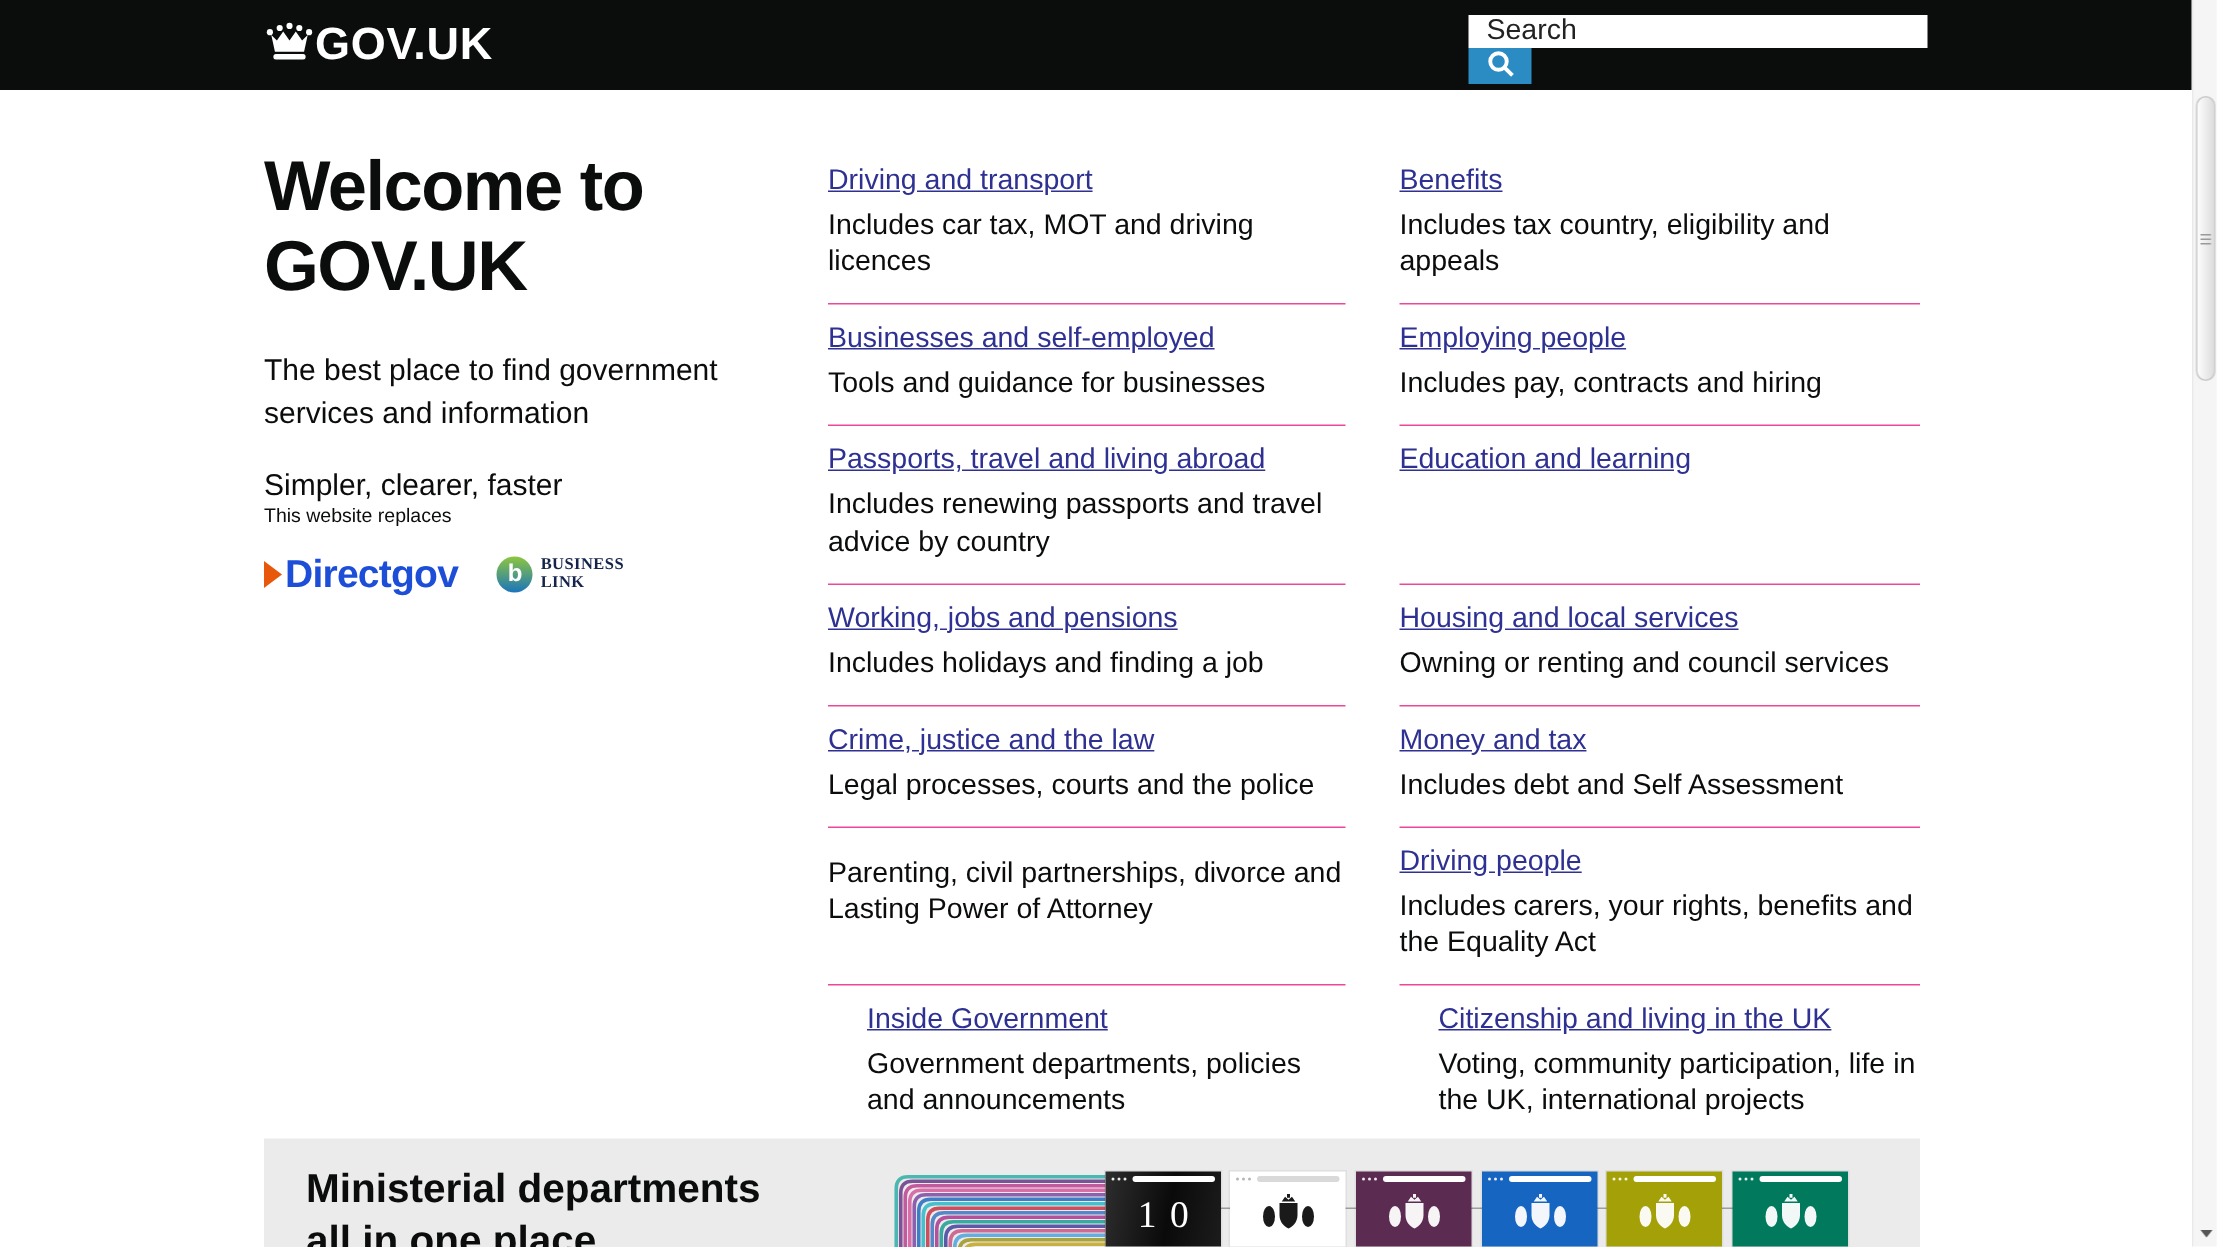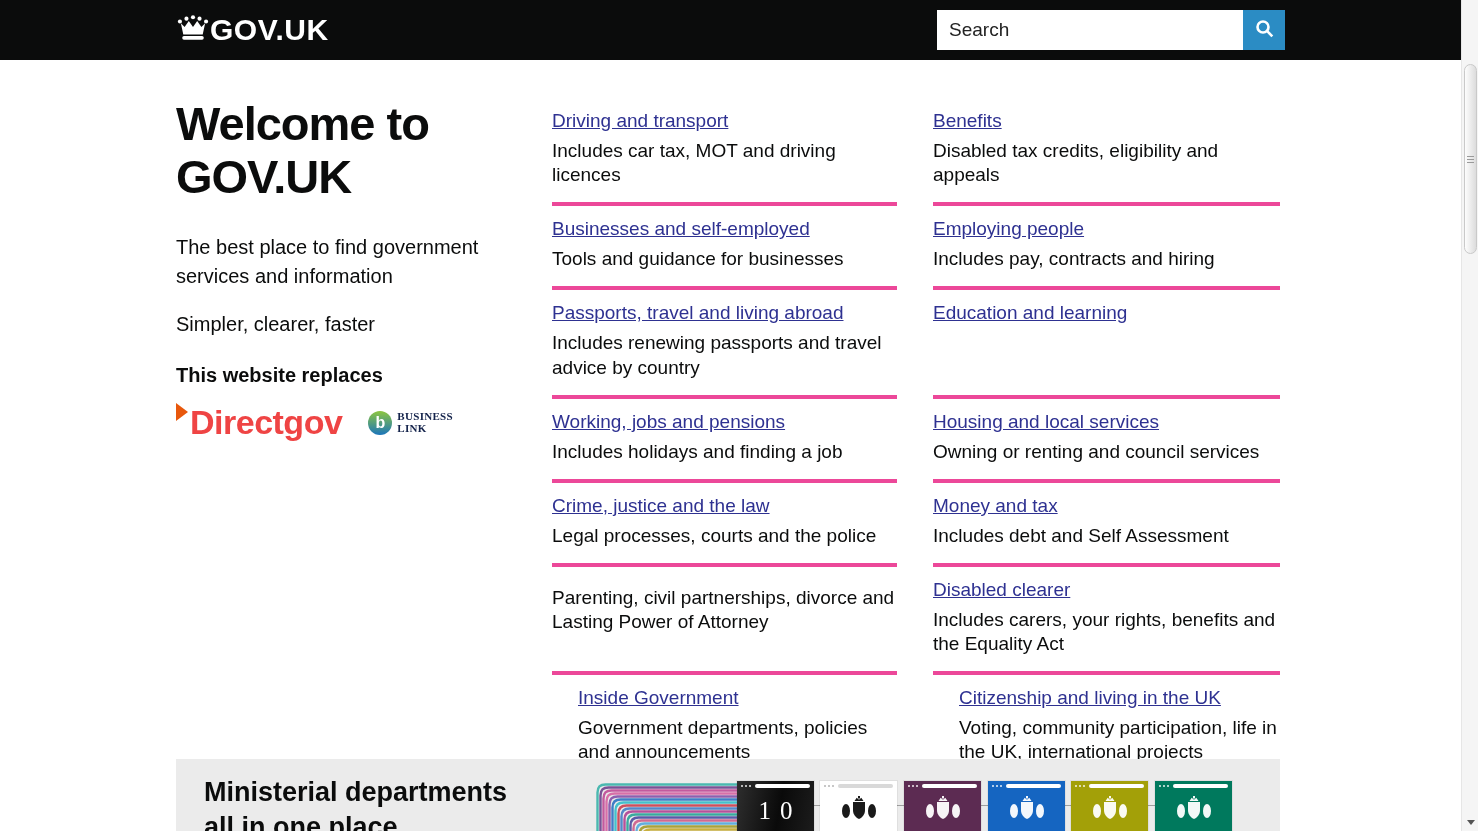--- a/index.html
+++ b/index.html
@@ -4,49 +4,49 @@
 <style>
   * { margin:0; padding:0; box-sizing:border-box; }
   html,body { width:1478px; height:831px; overflow:hidden; background:#fff;
     font-family:"Liberation Sans","DejaVu Sans",sans-serif; color:#0b0c0c; }
 
   
   .header { width:1461px; height:60px; background:#0b0c0c; display:flex;
     align-items:center; padding:0 176px; }
   .logo { display:flex; align-items:center; color:#fff; text-decoration:none; }
   .logo-text { font-size:30px; font-weight:bold; letter-spacing:0.5px; }
-  .search-wrap { margin-left:auto; display:flex; height:40px; }
+  .search-wrap { margin-left:auto; display:flex; height:40px;flex-direction:column; }
   .search-input { width:306px; height:40px; border:none; outline:none; background:#fff;
     font-family:inherit; font-size:19px; padding:0 12px; color:#0b0c0c; }
   .search-input::placeholder { color:#222; opacity:1; }
   .search-btn { width:42px; height:40px; border:none; background:#2b8cc4;
     display:flex; align-items:center; justify-content:center; cursor:pointer; }
 
   
   .main { display:flex; margin:38px 0 0 176px; width:1104px; }
   .hero { width:329px; margin-right:47px; }
   .hero h1 { font-size:47px; line-height:1.12; font-weight:bold; letter-spacing:-1px; }
   .hero .subtitle { margin-top:30px; font-size:20px; line-height:1.45; }
   .hero .tagline { margin-top:22px; font-size:20px; }
-  .hero .replaces { margin-top:28px; font-size:20px;font-weight:bold; }
+  .hero .replaces { font-size:13px; }
   .logos-row { margin-top:16px; display:flex; align-items:center; gap:26px; }
-  .directgov { display:flex; align-items:flex-start; color:#ef4444; font-weight:bold;
-    font-size:34px; letter-spacing:-0.5px; }
+  .directgov { display:flex; align-items:center; color:#1d4ed8; font-weight:bold;
+    font-size:26px; letter-spacing:-0.5px; }
   .dg-arrow { width:0; height:0; border-top:9px solid transparent; border-bottom:9px solid transparent;
     border-left:12px solid #e8580c; margin-right:2px; }
   .bizlink { display:flex; align-items:center; gap:5px; }
   .bl-icon { width:24px; height:24px; border-radius:50%;
     background:linear-gradient(180deg,#8dc63f 0%,#1b75bb 100%);
     color:#fff; font-weight:bold; font-size:16px; display:flex; align-items:center;
     justify-content:center; }
   .bl-text { font-size:11px; font-weight:bold; line-height:1.05; color:#14234b; letter-spacing:0.3px;font-family:Liberation Serif, serif; }
 
   
   .cat-grid { display:grid; grid-template-columns:345px 347px; column-gap:36px; flex:1; }
-  .cell { border-bottom:4px solid #ec4899; padding:12px 0 15px; }
+  .cell { border-bottom:1px solid #ec4899; padding:12px 0 15px; }
   .cell.last { border-bottom:none;margin-left:26px; }
   .cat-link { font-size:19px; color:#2e3191; text-decoration:underline; display:inline-block; }
   .cat-desc { font-size:19px; line-height:1.27; margin-top:7px; color:#0b0c0c; }
 
   
   .dept-section { position:absolute; left:176px; top:759px; width:1104px; height:110px;
     background:#ebebeb; overflow:hidden; }
   .dept-heading { position:absolute; left:28px; top:16px; width:330px;
     font-size:27px; font-weight:bold; line-height:1.28; color:#0b0c0c; }
   .connector { position:absolute; background:#9e9e9e; }
@@ -131,21 +131,21 @@
     </div>
   </div>
 
   <div class="cat-grid">
     <div class="cell">
       <a href="#" class="cat-link">Driving and transport</a>
       <div class="cat-desc">Includes car tax, MOT and driving licences</div>
     </div>
     <div class="cell">
       <a href="#" class="cat-link">Benefits</a>
-      <div class="cat-desc">Disabled tax credits, eligibility and appeals</div>
+      <div class="cat-desc">Includes tax country, eligibility and appeals</div>
     </div>
     <div class="cell">
       <a href="#" class="cat-link">Businesses and self-employed</a>
       <div class="cat-desc">Tools and guidance for businesses</div>
     </div>
     <div class="cell">
       <a href="#" class="cat-link">Employing people</a>
       <div class="cat-desc">Includes pay, contracts and hiring</div>
     </div>
     <div class="cell">
@@ -168,21 +168,21 @@
       <div class="cat-desc">Legal processes, courts and the police</div>
     </div>
     <div class="cell">
       <a href="#" class="cat-link">Money and tax</a>
       <div class="cat-desc">Includes debt and Self Assessment</div>
     </div>
     <div class="cell">
       <div class="cat-desc">Parenting, civil partnerships, divorce and Lasting Power of Attorney</div>
     </div>
     <div class="cell">
-      <a href="#" class="cat-link">Disabled clearer</a>
+      <a href="#" class="cat-link">Driving people</a>
       <div class="cat-desc">Includes carers, your rights, benefits and the Equality Act</div>
     </div>
     <div class="cell last">
       <a href="#" class="cat-link">Inside Government</a>
       <div class="cat-desc">Government departments, policies and announcements</div>
     </div>
     <div class="cell last">
       <a href="#" class="cat-link">Citizenship and living in the UK</a>
       <div class="cat-desc">Voting, community participation, life in the UK, international projects</div>
     </div>

